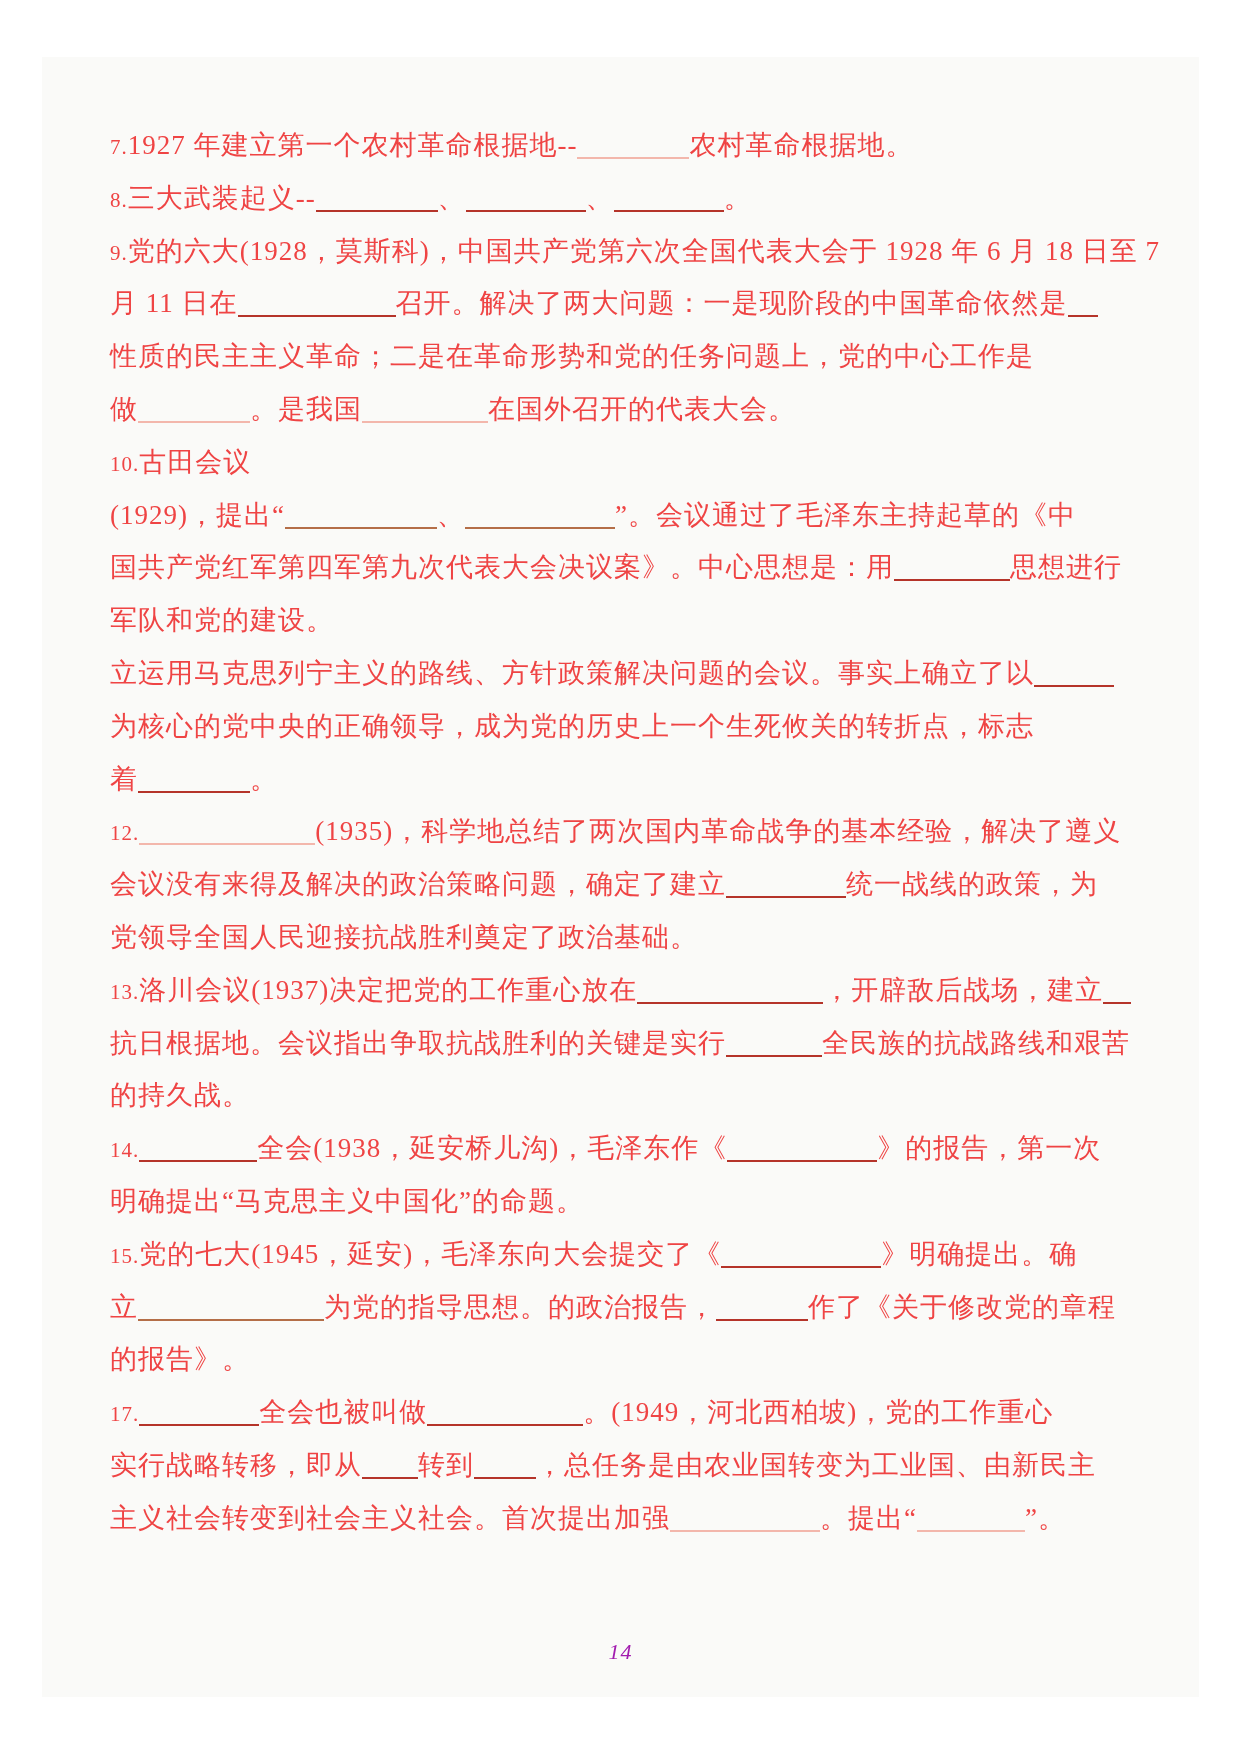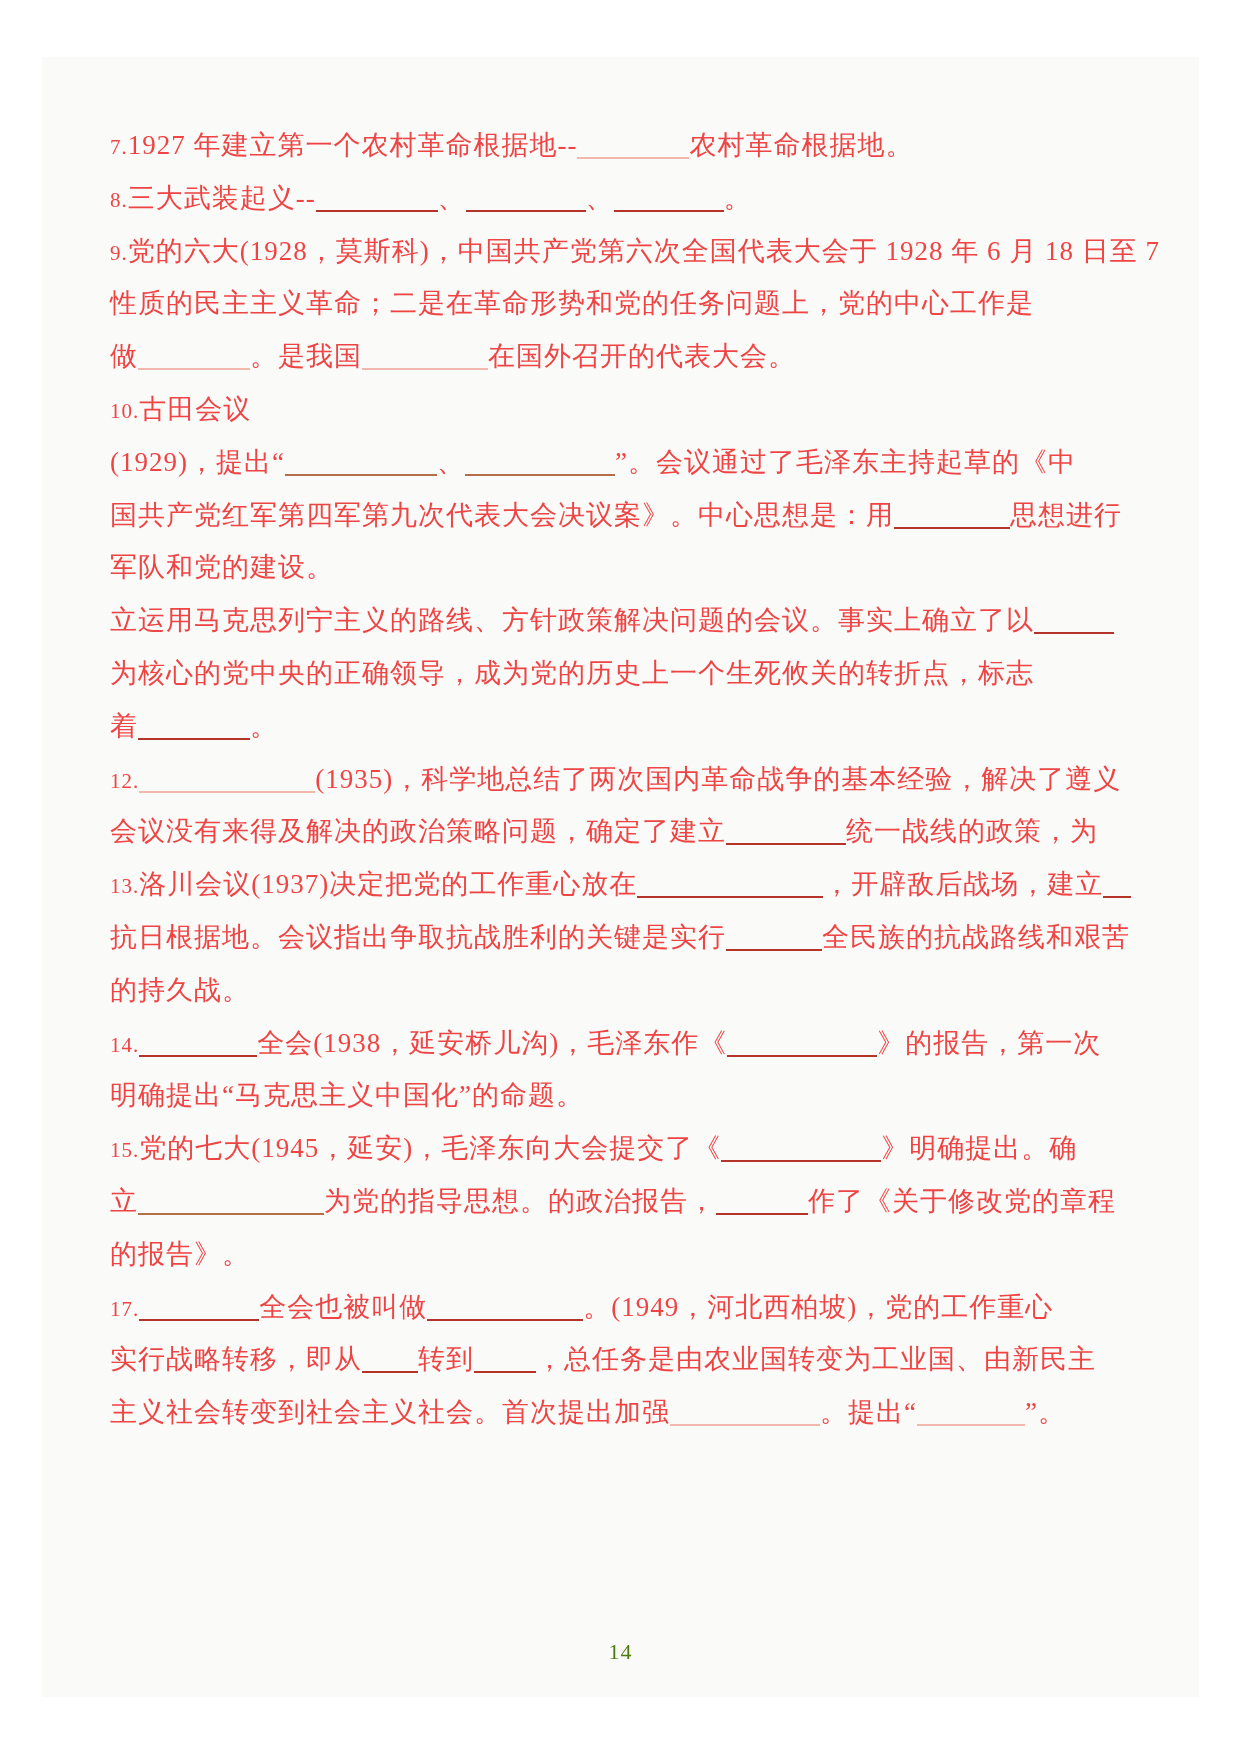--- a/index.html
+++ b/index.html
@@ -33,43 +33,46 @@
     display:inline-block;
     height:2px;
     border-bottom:2px solid #b5342a;
     vertical-align:baseline;
     transform:translateY(5px);
   }
   .page-number{
     position:absolute;left:0;right:0;bottom:32px;
     text-align:center;
     font-size:22px;
-    color:#4d7c0f;
+    color:#a21caf;
     letter-spacing:1px;
+    font-style:italic;
   }
 </style>
 </head>
 <body>
 
 <div class="page">
   <div class="content">
       <div class="line"><span class="num">7.</span><span>1927 年建立第一个农村革命根据地--</span><span class="blank" style="width: 112px; border-bottom-color: rgb(243, 183, 172);"></span><span>农村革命根据地。</span></div>
       <div class="line"><span class="num">8.</span><span>三大武装起义--</span><span class="blank" style="width: 122px; border-bottom-color: rgb(181, 52, 42);"></span><span>、</span><span class="blank" style="width: 120px; border-bottom-color: rgb(181, 52, 42);"></span><span>、</span><span class="blank" style="width: 110px; border-bottom-color: rgb(181, 52, 42);"></span><span>。</span></div>
       <div class="line"><span class="num">9.</span><span>党的六大(1928，莫斯科)，中国共产党第六次全国代表大会于 1928 年 6 月 18 日至 7</span></div>
+      <div class="line"><span>月 11 日在</span><span class="blank" style="width: 158px; border-bottom-color: rgb(181, 52, 42);"></span><span>召开。解决了两大问题：一是现阶段的中国革命依然是</span><span class="blank" style="width: 30px; border-bottom-color: rgb(181, 52, 42);"></span></div>
       <div class="line"><span>性质的民主主义革命；二是在革命形势和党的任务问题上，党的中心工作是</span></div>
       <div class="line"><span>做</span><span class="blank" style="width: 112px; border-bottom-color: rgb(243, 183, 172);"></span><span>。是我国</span><span class="blank" style="width: 126px; border-bottom-color: rgb(243, 183, 172);"></span><span>在国外召开的代表大会。</span></div>
       <div class="line"><span class="num">10.</span><span>古田会议</span></div>
       <div class="line"><span>(1929)，提出“</span><span class="blank" style="width: 152px; border-bottom-color: rgb(180, 110, 72);"></span><span>、</span><span class="blank" style="width: 150px; border-bottom-color: rgb(180, 110, 72);"></span><span>”。会议通过了毛泽东主持起草的《中</span></div>
       <div class="line"><span>国共产党红军第四军第九次代表大会决议案》。中心思想是：用</span><span class="blank" style="width: 116px; border-bottom-color: rgb(181, 52, 42);"></span><span>思想进行</span></div>
       <div class="line"><span>军队和党的建设。</span></div>
       <div class="line"><span>立运用马克思列宁主义的路线、方针政策解决问题的会议。事实上确立了以</span><span class="blank" style="width: 80px; border-bottom-color: rgb(181, 52, 42);"></span></div>
       <div class="line"><span>为核心的党中央的正确领导，成为党的历史上一个生死攸关的转折点，标志</span></div>
       <div class="line"><span>着</span><span class="blank" style="width: 112px; border-bottom-color: rgb(181, 52, 42);"></span><span>。</span></div>
       <div class="line"><span class="num">12.</span><span class="blank" style="width: 176px; border-bottom-color: rgb(243, 183, 172);"></span><span>(1935)，科学地总结了两次国内革命战争的基本经验，解决了遵义</span></div>
       <div class="line"><span>会议没有来得及解决的政治策略问题，确定了建立</span><span class="blank" style="width: 120px; border-bottom-color: rgb(181, 52, 42);"></span><span>统一战线的政策，为</span></div>
+      <div class="line"><span>党领导全国人民迎接抗战胜利奠定了政治基础。</span></div>
       <div class="line"><span class="num">13.</span><span>洛川会议(1937)决定把党的工作重心放在</span><span class="blank" style="width: 186px; border-bottom-color: rgb(181, 52, 42);"></span><span>，开辟敌后战场，建立</span><span class="blank" style="width: 28px; border-bottom-color: rgb(181, 52, 42);"></span></div>
       <div class="line"><span>抗日根据地。会议指出争取抗战胜利的关键是实行</span><span class="blank" style="width: 96px; border-bottom-color: rgb(181, 52, 42);"></span><span>全民族的抗战路线和艰苦</span></div>
       <div class="line"><span>的持久战。</span></div>
       <div class="line"><span class="num">14.</span><span class="blank" style="width: 118px; border-bottom-color: rgb(181, 52, 42);"></span><span>全会(1938，延安桥儿沟)，毛泽东作《</span><span class="blank" style="width: 150px; border-bottom-color: rgb(181, 52, 42);"></span><span>》的报告，第一次</span></div>
       <div class="line"><span>明确提出“马克思主义中国化”的命题。</span></div>
       <div class="line"><span class="num">15.</span><span>党的七大(1945，延安)，毛泽东向大会提交了《</span><span class="blank" style="width: 160px; border-bottom-color: rgb(181, 52, 42);"></span><span>》明确提出。确</span></div>
       <div class="line"><span>立</span><span class="blank" style="width: 186px; border-bottom-color: rgb(180, 110, 72);"></span><span>为党的指导思想。的政治报告，</span><span class="blank" style="width: 92px; border-bottom-color: rgb(181, 52, 42);"></span><span>作了《关于修改党的章程</span></div>
       <div class="line"><span>的报告》。</span></div>
       <div class="line"><span class="num">17.</span><span class="blank" style="width: 120px; border-bottom-color: rgb(181, 52, 42);"></span><span>全会也被叫做</span><span class="blank" style="width: 156px; border-bottom-color: rgb(181, 52, 42);"></span><span>。(1949，河北西柏坡)，党的工作重心</span></div>
       <div class="line"><span>实行战略转移，即从</span><span class="blank" style="width: 56px; border-bottom-color: rgb(181, 52, 42);"></span><span>转到</span><span class="blank" style="width: 62px; border-bottom-color: rgb(181, 52, 42);"></span><span>，总任务是由农业国转变为工业国、由新民主</span></div>

